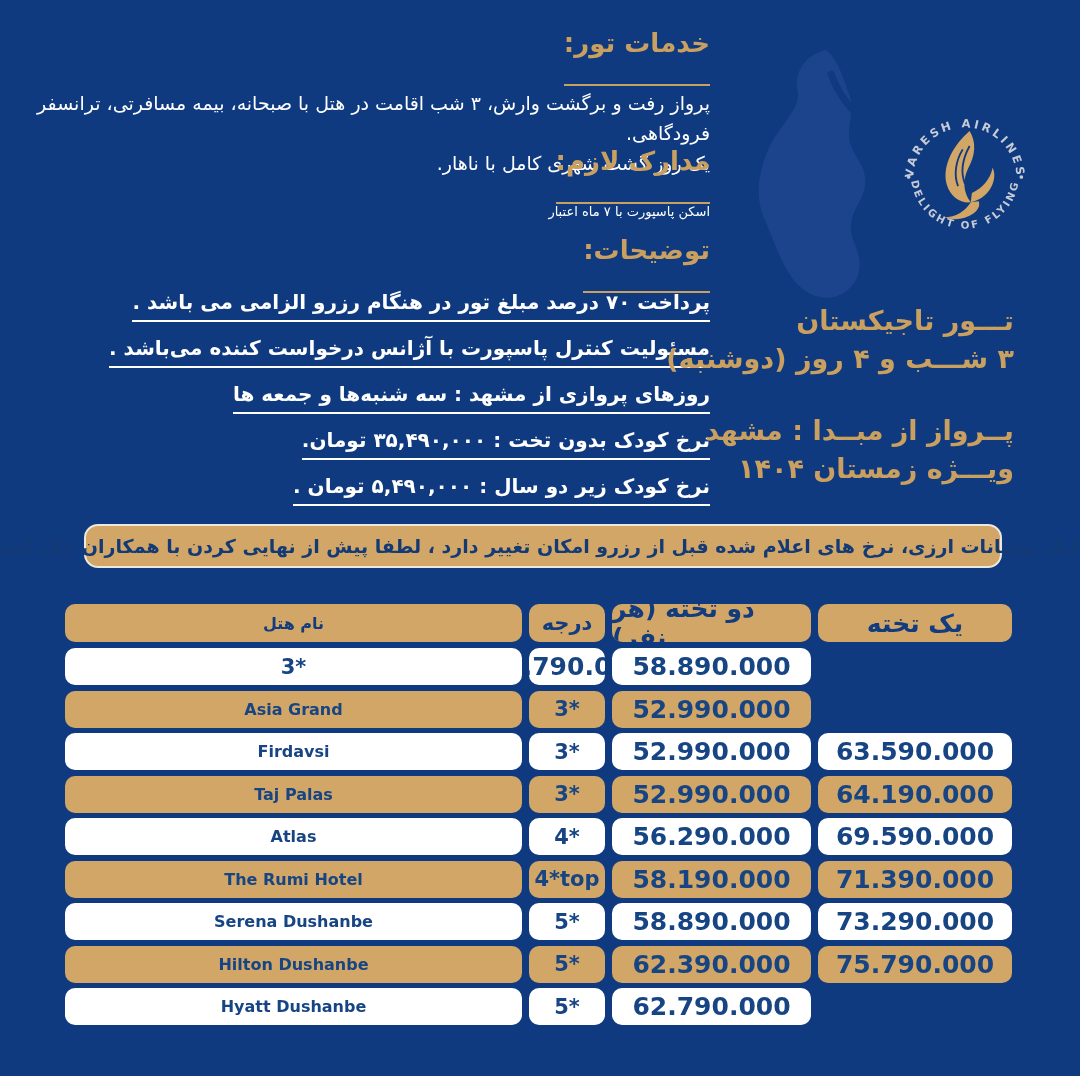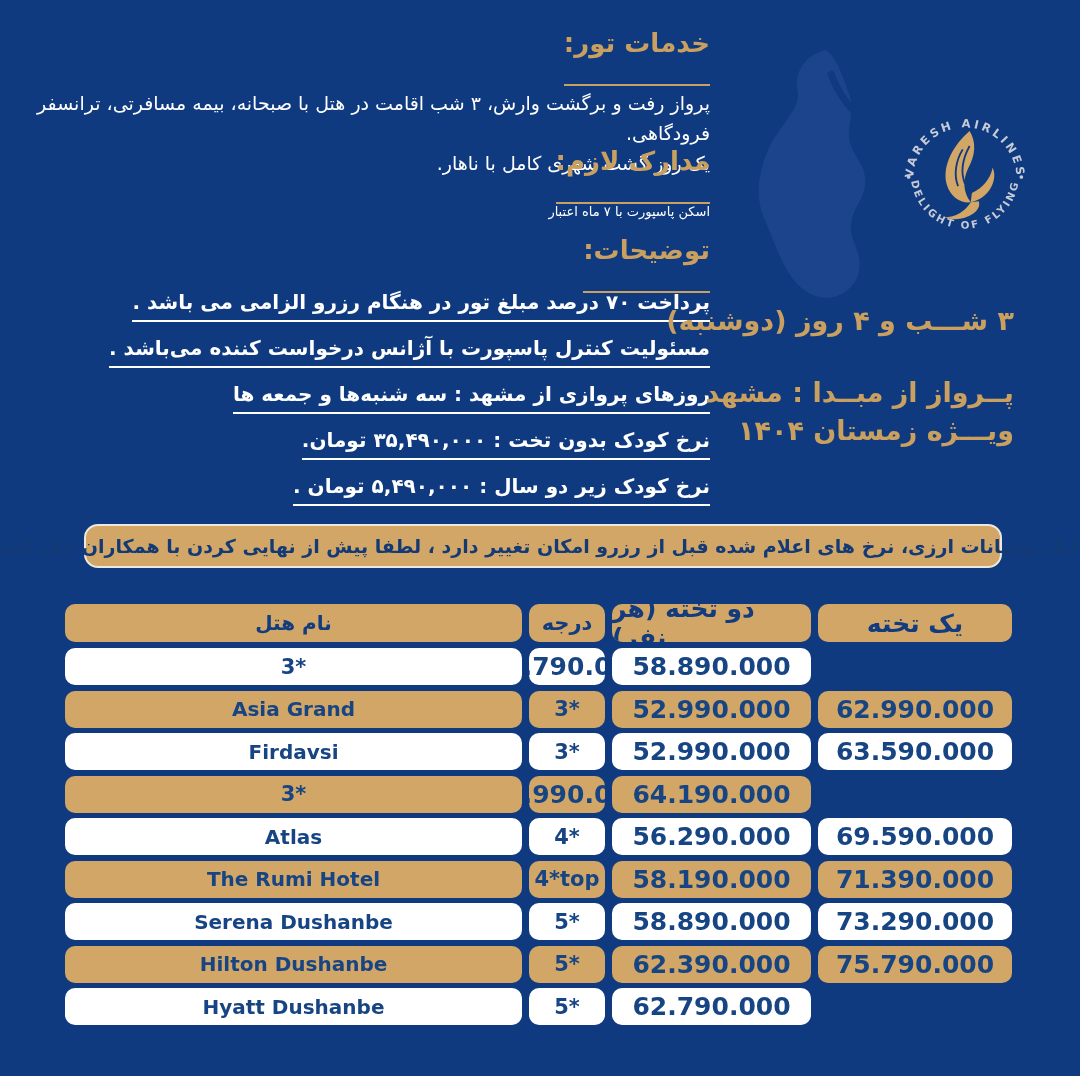--- a/index.html
+++ b/index.html
@@ -51,21 +51,21 @@
     height:37px;margin-bottom:5.5px;
   }
   .t-row.header{height:38px;margin-bottom:6px;}
   .cell{
     border-radius:10px;display:flex;align-items:center;justify-content:center;
     color:var(--navy-text);font-weight:bold;overflow:hidden;
   }
   .header .cell{background:var(--gold-fill);font-size:23px;color:#123c7e;}
   .row-white .cell{background:var(--white);}
   .row-gold .cell{background:var(--gold-fill);}
-  .cell.hotel{font-size:20px;}
+  .cell.hotel{font-size:16px;}
   .cell.grade{font-size:21px;text-align:right;}
   .cell.price{font-size:25px;}
 </style>
 </head>
 <body>
 
 <div class="page">
 
   <svg class="map-sil" viewBox="0 0 160 260" aria-hidden="true">
     <path fill="#1c448c" d="M82 4 C66 8 56 20 54 34 C53 42 57 48 54 56 C48 72 34 84 26 102 C16 124 12 150 22 172 C30 190 36 210 48 228 C58 244 76 254 94 248 C110 242 118 228 116 212 C114 198 106 190 108 176 C110 160 122 150 122 134 C122 116 108 108 106 92 C104 78 112 64 106 48 C100 32 94 10 82 4 Z"></path>
@@ -112,20 +112,21 @@
     <div id="notes-list">
       <div class="note"><span class="ul">پرداخت ۷۰ درصد مبلغ تور در هنگام رزرو الزامی می باشد .</span></div>
       <div class="note"><span class="ul">مسئولیت کنترل پاسپورت با آژانس درخواست کننده می‌باشد .</span></div>
       <div class="note"><span class="ul">روزهای پروازی از مشهد : سه شنبه‌ها و جمعه ها</span></div>
       <div class="note"><span class="ul">نرخ کودک بدون تخت : ۳۵,۴۹۰,۰۰۰ تومان.</span></div>
       <div class="note"><span class="ul">نرخ کودک زیر دو سال : ۵,۴۹۰,۰۰۰ تومان .</span></div>
     </div>
   </div>
 
   <div class="tour-info">
+    <div>تـــور تاجیکستان</div>
     <div>۳ شـــب و ۴ روز (دوشنبه)</div>
     <div class="block2">پــرواز از مبــدا : مشهد</div>
     <div>ویـــژه زمستان ۱۴۰۴</div>
   </div>
 
   <div class="banner">بدلیل نوسانات ارزی، نرخ های اعلام شده قبل از رزرو امکان تغییر دارد ، لطفا پیش از نهایی کردن با همکاران چک کنید.</div>
 
   <div class="price-table">
     <div class="t-row header">
       <div class="cell hotel">نام هتل</div>
@@ -137,31 +138,31 @@
     <div class="t-row row-white">
       <div class="cell grade">3*</div>
       <div class="cell price">51.790.000</div>
       <div class="cell price">58.890.000</div>
     </div>
 
     <div class="t-row row-gold">
       <div class="cell hotel">Asia Grand</div>
       <div class="cell grade">3*</div>
       <div class="cell price">52.990.000</div>
-      <div class="cell price">62.990.000</div>
     </div>
 
     <div class="t-row row-white">
       <div class="cell hotel">Firdavsi</div>
       <div class="cell grade">3*</div>
       <div class="cell price">52.990.000</div>
       <div class="cell price">63.590.000</div>
     </div>
 
     <div class="t-row row-gold">
+      <div class="cell hotel">Taj Palas</div>
       <div class="cell grade">3*</div>
       <div class="cell price">52.990.000</div>
       <div class="cell price">64.190.000</div>
     </div>
 
     <div class="t-row row-white">
       <div class="cell hotel">Atlas</div>
       <div class="cell grade">4*</div>
       <div class="cell price">56.290.000</div>
       <div class="cell price">69.590.000</div>

